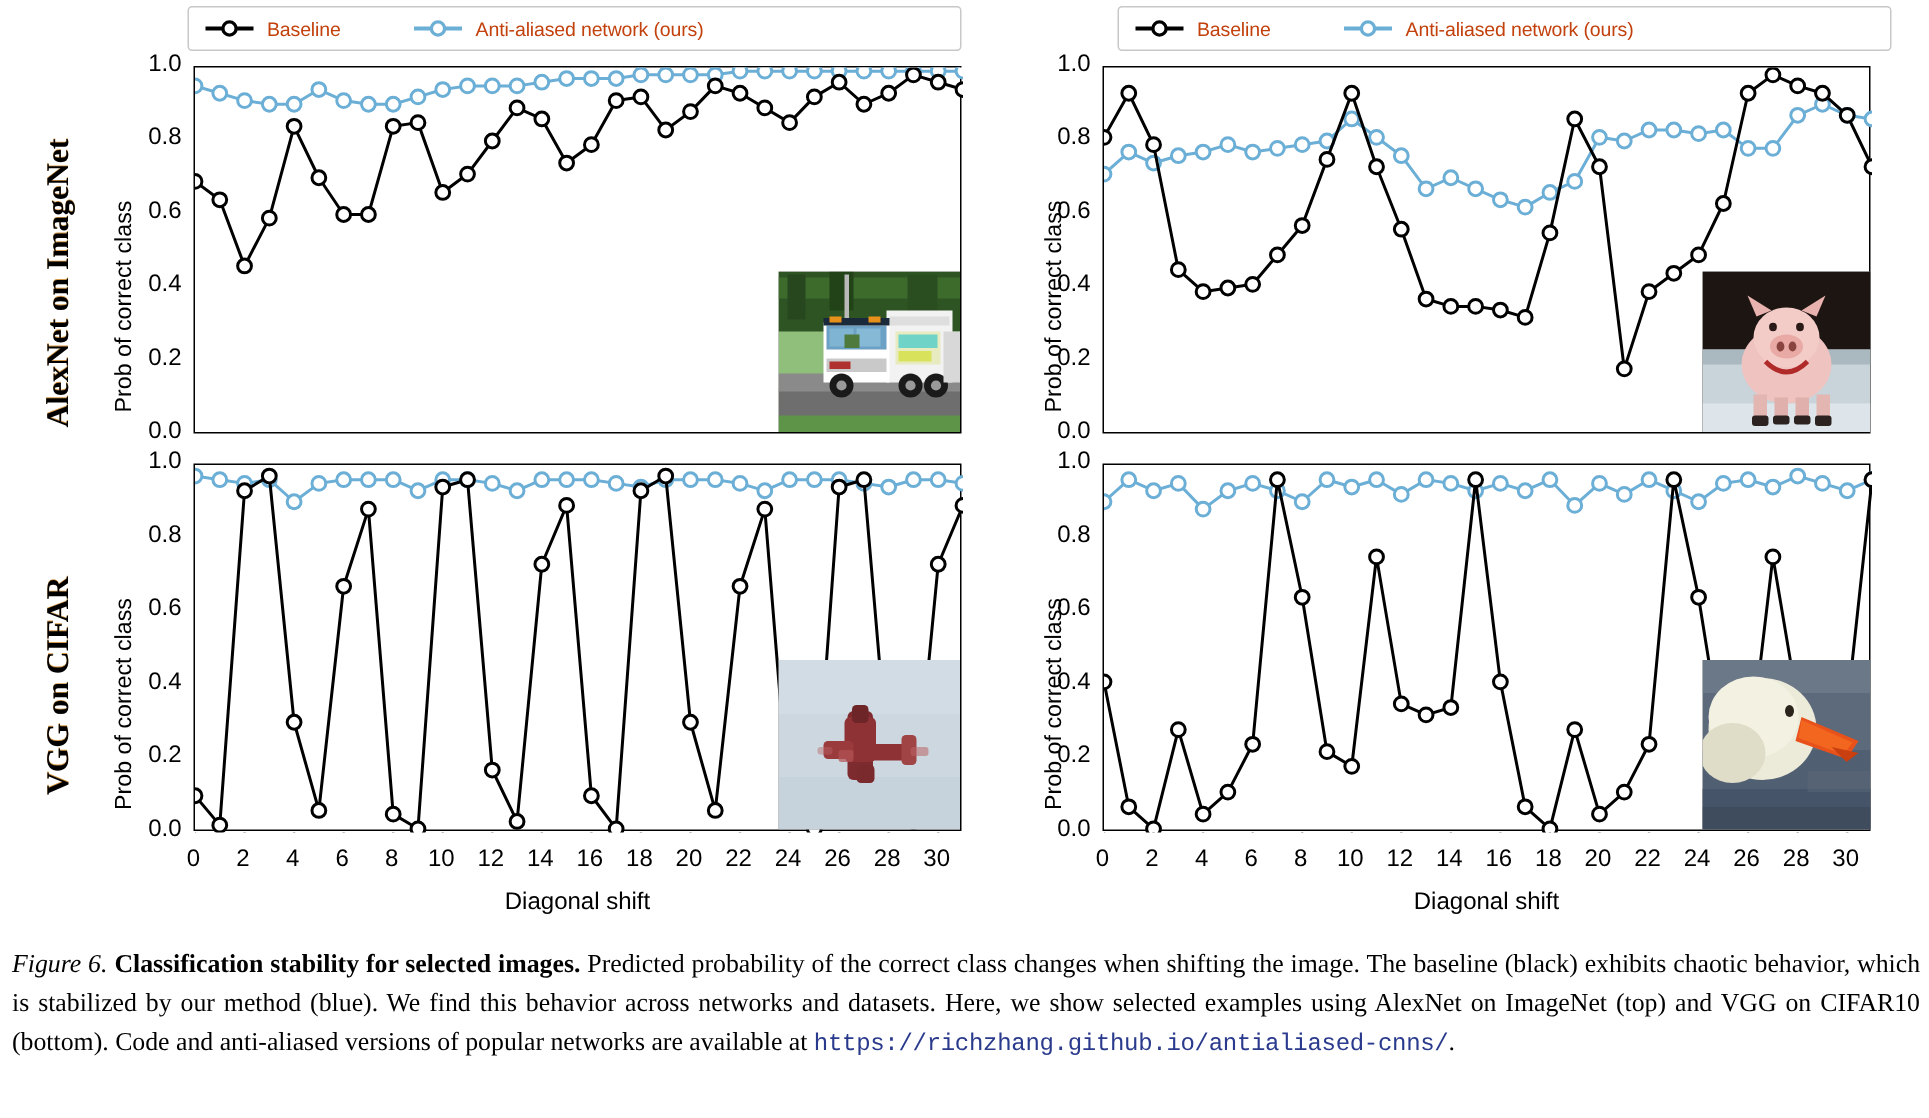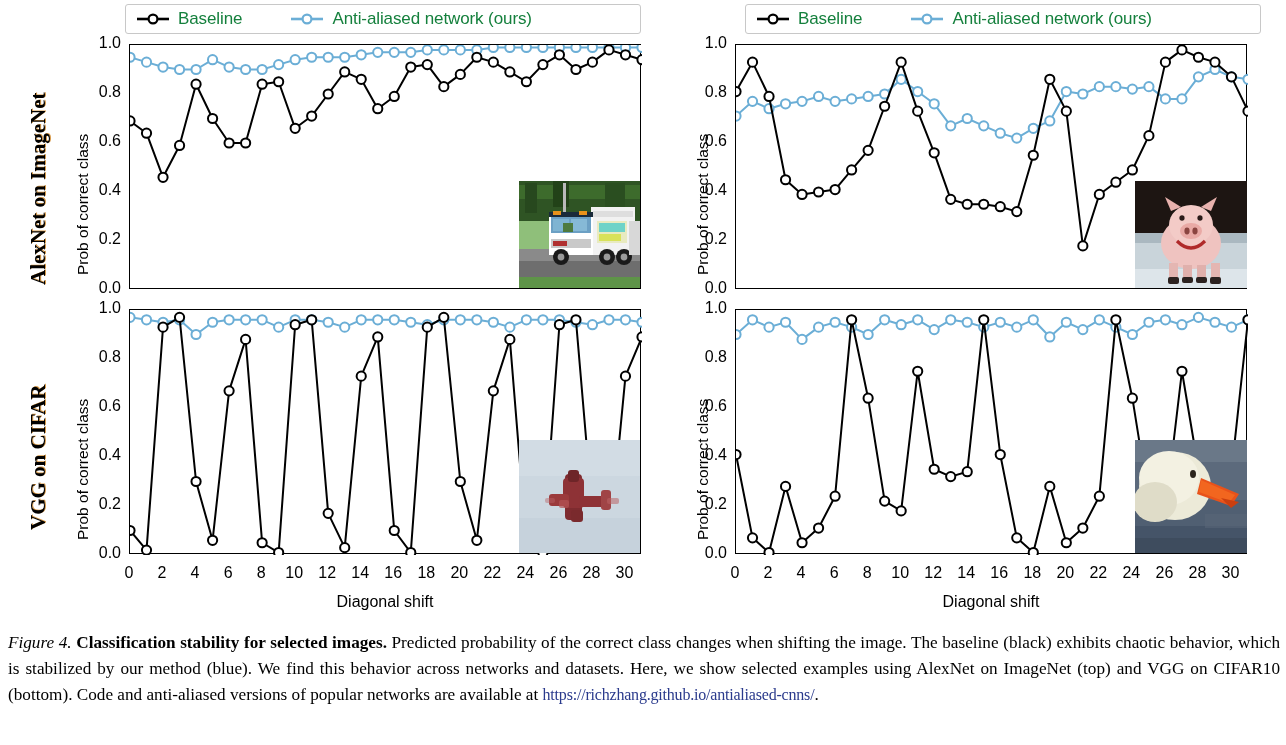--- a/index.html
+++ b/index.html
@@ -24,22 +24,22 @@
     background: #fff;
     border-radius: 3px;
     height: 30px;
     display: flex;
     align-items: center;
     padding: 0 10px;
     gap: 30px;
   }
   .legend-entry { display: flex; align-items: center; gap: 8px; }
   .legend-entry .lg-label {
-    font-size: 17px;
-    color: #15803d;
+    font-size: 13px;
+    color: #c2410c;
     white-space: nowrap;
     letter-spacing: -0.1px;
   }
   .legend-glyph { width: 34px; height: 14px; display: block; }
 
   
   .row-label {
     position: absolute;
     font-family: "Liberation Serif", serif;
     font-weight: bold;
@@ -108,21 +108,21 @@
     font-family: "Liberation Serif", serif;
     font-size: 17.2px;
     line-height: 26px;
     color: #000;
     text-align: justify;
   }
   .caption .fig-num { font-style: italic; }
   .caption .fig-title { font-weight: bold; font-family: Liberation Serif, serif; }
   .caption b { font-weight: normal; }
   .caption .url {
-    font-family: Liberation Serif, serif;
+    font-family: Liberation Mono, monospace;
     font-size: 16px;
     color: #2a3a8c;
     letter-spacing: -0.2px;
   }
 </style>
 </head>
 <body>
 
 <div id="figure-root">
 
@@ -655,21 +655,21 @@
         <path d="M66 38 L104 54 L96 66 L62 54 Z" fill="#e8521a"></path>
         <path d="M66 40 L100 55 L94 63 L64 52 Z" fill="#f2661f"></path>
         <path d="M86 58 L104 62 L96 68 Z" fill="#c93f10"></path>
         <rect x="0" y="98" width="112" height="15" fill="#3e4c5e"></rect>
         <rect x="70" y="74" width="42" height="14" fill="#586678" opacity="0.6"></rect>
       </svg>
     </div>
   </div>
 
   <div class="caption">
-    <span class="fig-num">Figure 4.</span>
+    <span class="fig-num">Figure 6.</span>
     <span class="fig-title">Classification stability for selected images.</span><span> Predicted probability of the correct class changes when shifting the image. The baseline (black) exhibits chaotic behavior, which is stabilized by our method (blue). We find this behavior across networks and datasets. Here, we show selected examples using AlexNet on ImageNet </span><b>(top)</b><span> and VGG on CIFAR10 </span><b>(bottom)</b><span>. Code and anti-aliased versions of popular networks are available at </span><span class="url">https://richzhang.github.io/antialiased-cnns/</span><span>.</span>
   </div>
 
 <div class="ytick" style="left: 77px; top: 279px; width: 44px;">0.0</div>
     <div class="ytick" style="left: 77px; top: 230px; width: 44px;">0.2</div>
     <div class="ytick" style="left: 77px; top: 181px; width: 44px;">0.4</div>
     <div class="ytick" style="left: 77px; top: 132px; width: 44px;">0.6</div>
     <div class="ytick" style="left: 77px; top: 83px; width: 44px;">0.8</div>
     <div class="ytick" style="left: 77px; top: 34px; width: 44px;">1.0</div>
     <div class="ytick" style="left: 683px; top: 279px; width: 44px;">0.0</div>

